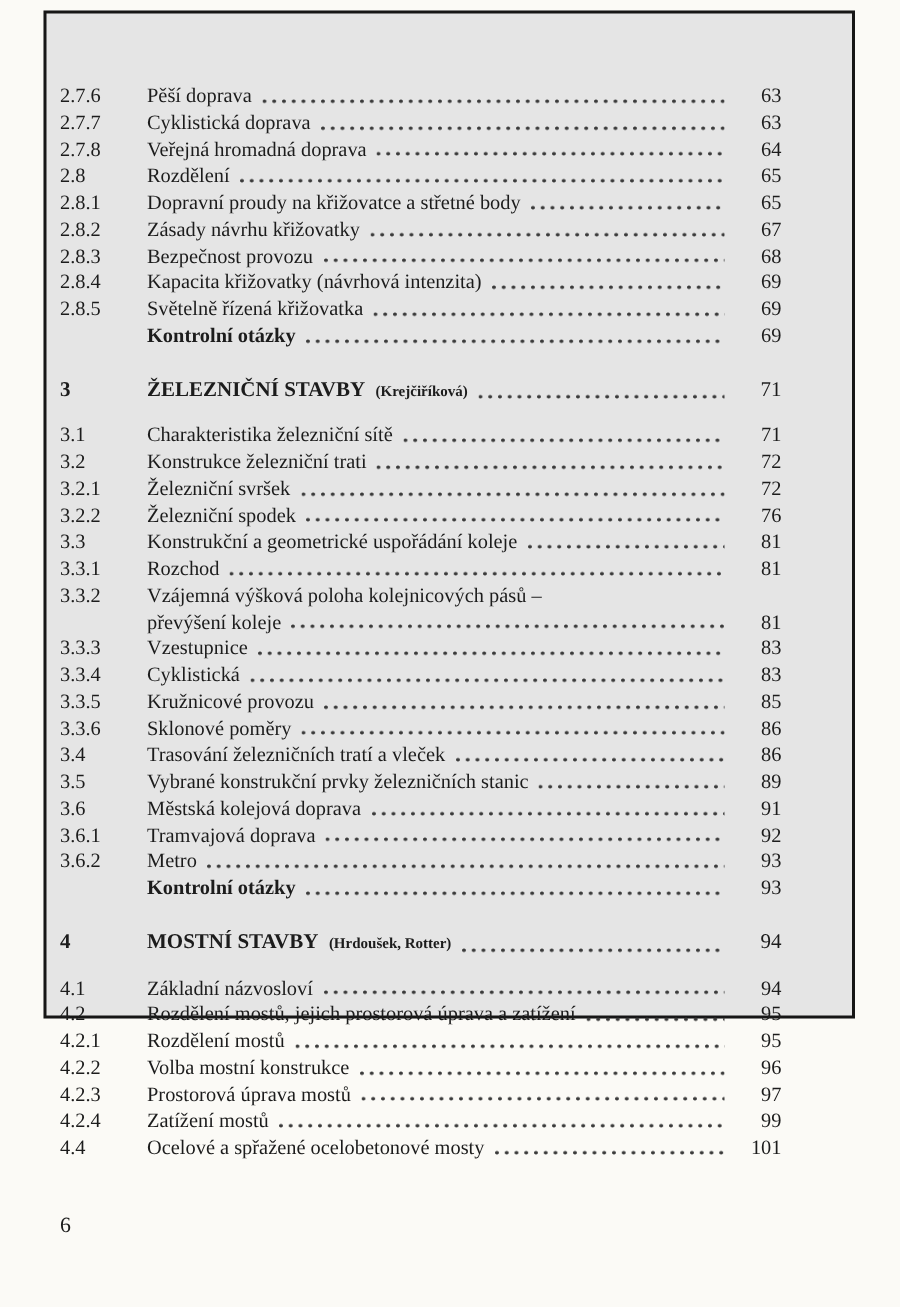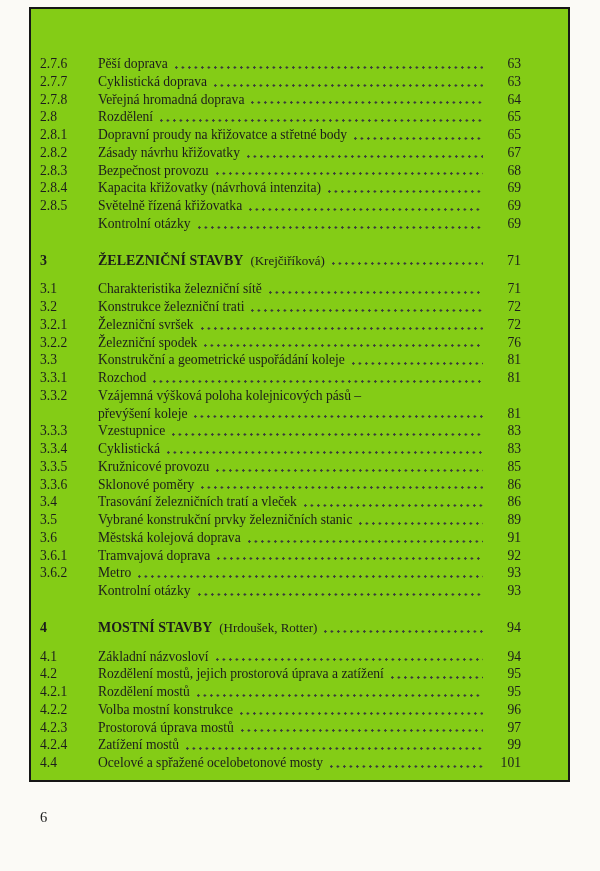--- a/index.html
+++ b/index.html
@@ -12,24 +12,24 @@
     position:relative;
     width:600px;height:871px;
     background:#fbfaf6;
     color:#1c1c1c;
     overflow:hidden;
     margin:0 auto;
   }
   .frame{
     position:absolute;
     left:29px;top:7px;
-    width:541px;height:775px;
+    width:541px;height:672px;
     border:2px solid #161616;
     box-sizing:border-box;
-    background:#84cc16;
+    background:#e5e5e5;
     padding-left:20px;
   }
   .toc{
     position:absolute;
     left:9px;right:47px;top:46px;
     font-size:13.6px;
     line-height:17.75px;
   }
   .row{display:block;}
   .line{display:flex;align-items:baseline;}
@@ -41,22 +41,22 @@
     align-self:flex-end;
     margin:0 6px 4px 7px;
     background:radial-gradient(circle at 1.3px 1.5px,#3b3b3b 1.05px,transparent 1.35px) repeat-x;
     background-size:6.5px 3px;
     min-width:12px;
   }
   .page{flex:0 0 32px;text-align:right;white-space:nowrap;}
   .chapter{margin-top:19px;margin-bottom:11px;font-size:14px;}
   .chapter .num{font-weight:bold;}
   .chapter .title{font-weight:bold;}
-  .chapter .note{font-weight:normal;font-size:13px;}
-  .exercise .title{font-weight:normal;}
+  .chapter .note{font-weight:bold;font-size:10px;}
+  .exercise .title{font-weight:bold;}
   .footer-num{
     position:absolute;
     left:9px;top:800px;
     font-size:14.5px;
   }
 </style>
 </head>
 <body>
 
 <div class="scan">

